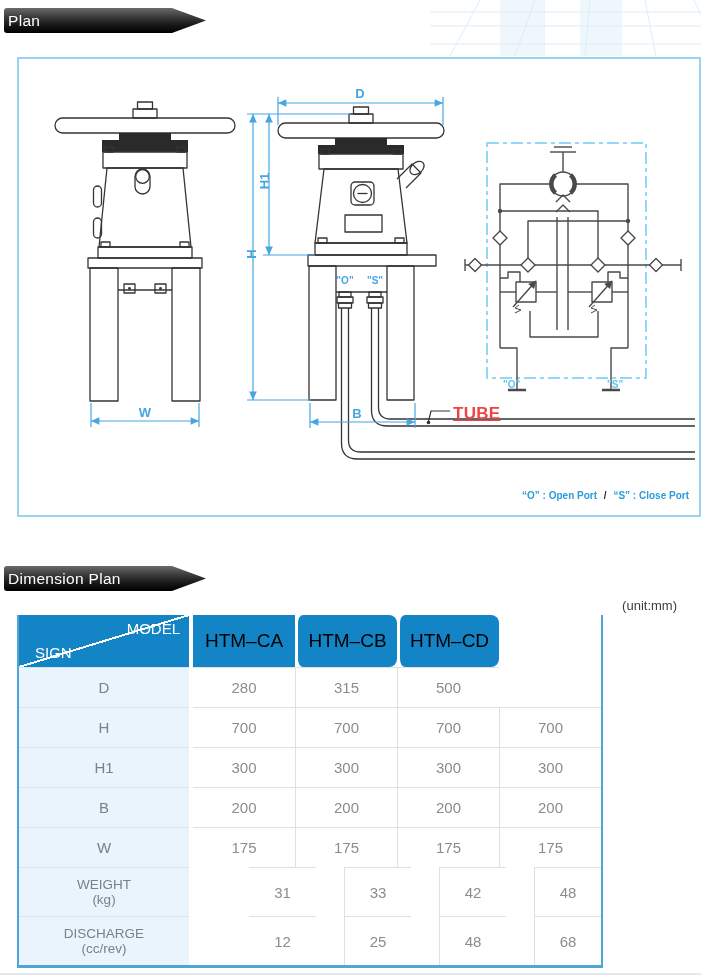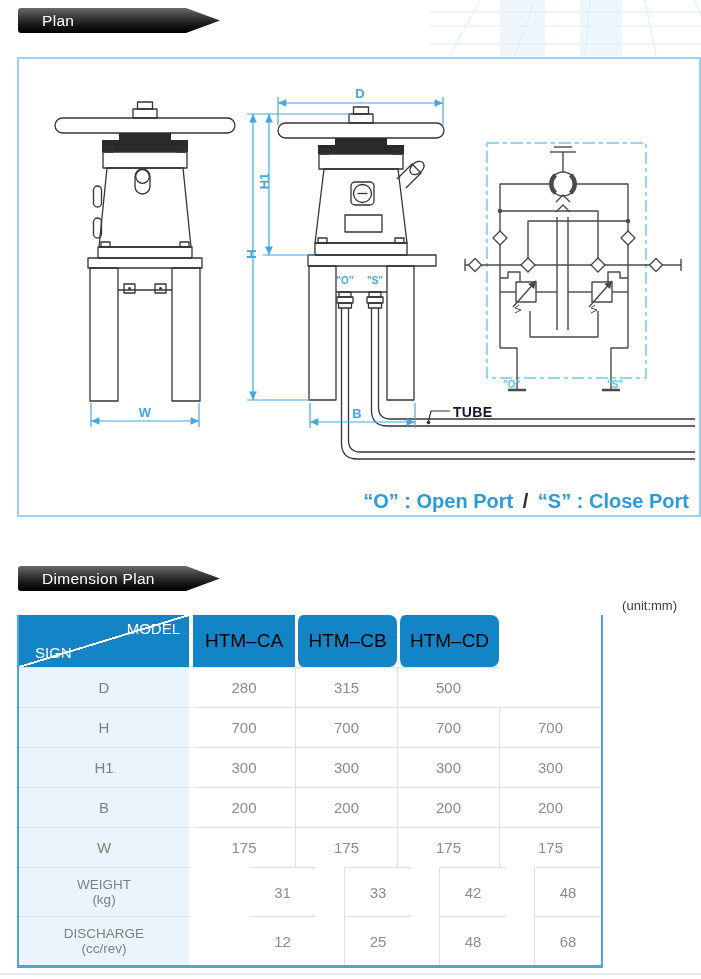--- a/index.html
+++ b/index.html
@@ -1,41 +1,41 @@
 <!DOCTYPE html>
 <html><head>
 <meta charset="utf-8">
 <style>
   html,body{margin:0;padding:0;background:#fff;}
   .page{position:relative;width:701px;height:979px;background:#fff;overflow:hidden;
         font-family:"Liberation Sans",sans-serif;}
 
   
-  .banner{position:absolute;left:18px;width:202px;height:25px;color:#fff;
-          font-size:15.5px;letter-spacing:.3px;line-height:25px;padding-left:24px;
+  .banner{position:absolute;left:4px;width:202px;height:25px;color:#fff;
+          font-size:15.5px;letter-spacing:.3px;line-height:25px;padding-left:4px;
           box-sizing:border-box;
           background:linear-gradient(180deg,#6a6a6a 0%,#3c3c3c 35%,#161616 70%,#000 100%);
           clip-path:polygon(0 0,168px 0,202px 50%,168px 100%,0 100%);
           border-radius:3px 0 0 3px;}
   .banner-plan{top:8px;}
   .banner-dim{top:566px;}
 
   
   .wm{position:absolute;left:430px;top:0;}
 
   
   .plan-box{position:absolute;left:17px;top:57px;width:684px;height:460px;
             border:2px solid #9bd2ef;box-sizing:border-box;background:#fff;}
   .plan-box svg.draw{position:absolute;left:0;top:0;}
   .lbl{position:absolute;color:#46a6e2;font-weight:bold;font-size:13px;text-align:center;}
   .lbl-rot{transform:rotate(-90deg);transform-origin:center;}
   .lbl-port{color:#46a6e2;font-weight:bold;font-size:10px;}
-  .lbl-tube{color:#0f172a;font-weight:bold;font-size:14px;letter-spacing:.3px;}
+  .lbl-tube{color:#ef4444;font-weight:bold;font-size:17px;letter-spacing:.3px;text-decoration:underline;}
   .lbl-schem{color:#5ec4ee;font-weight:bold;font-size:10px;}
-  .legend{position:absolute;right:10px;top:431px;font-size:20px;font-weight:bold;color:#2d9bda;}
+  .legend{position:absolute;right:10px;top:431px;font-size:10px;font-weight:bold;color:#2d9bda;}
   .legend .lg-d{color:#2b2b2b;margin:0 4px;}
 
   
   .unit{position:absolute;top:598px;right:24px;font-size:13px;color:#3c3c3c;}
 
   
   .dtable{position:absolute;left:17px;top:615px;width:586px;box-sizing:border-box;
           border-left:2px solid #4fa6d6;border-right:2px solid #4fa6d6;
           border-bottom:3px solid #4fa6d6;background:#fff;}
   .thead,.trow{display:grid;grid-template-columns:170px 4px 1fr 1fr 1fr 1fr;}

